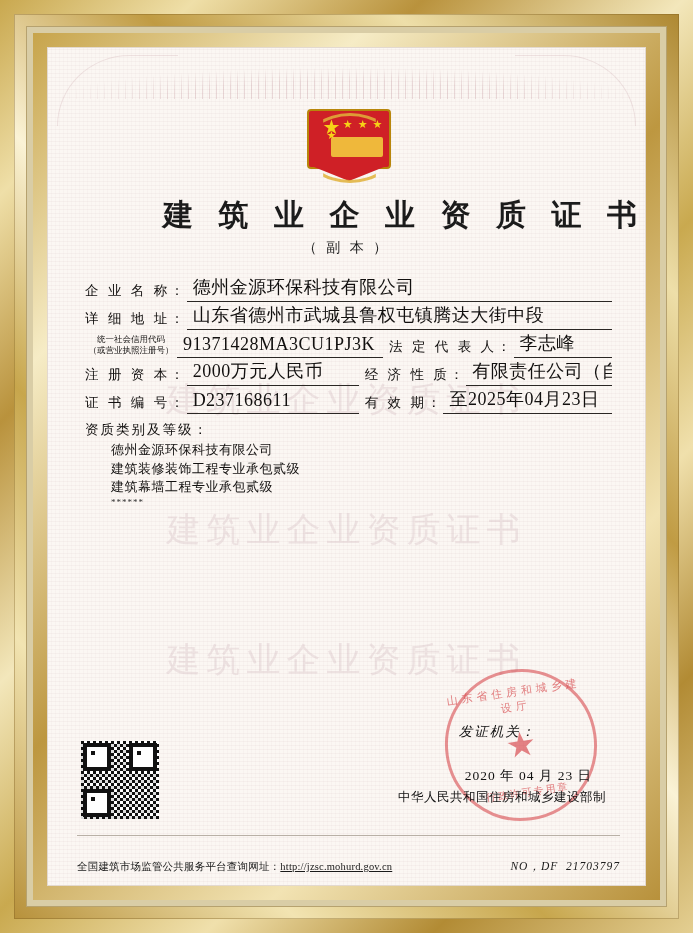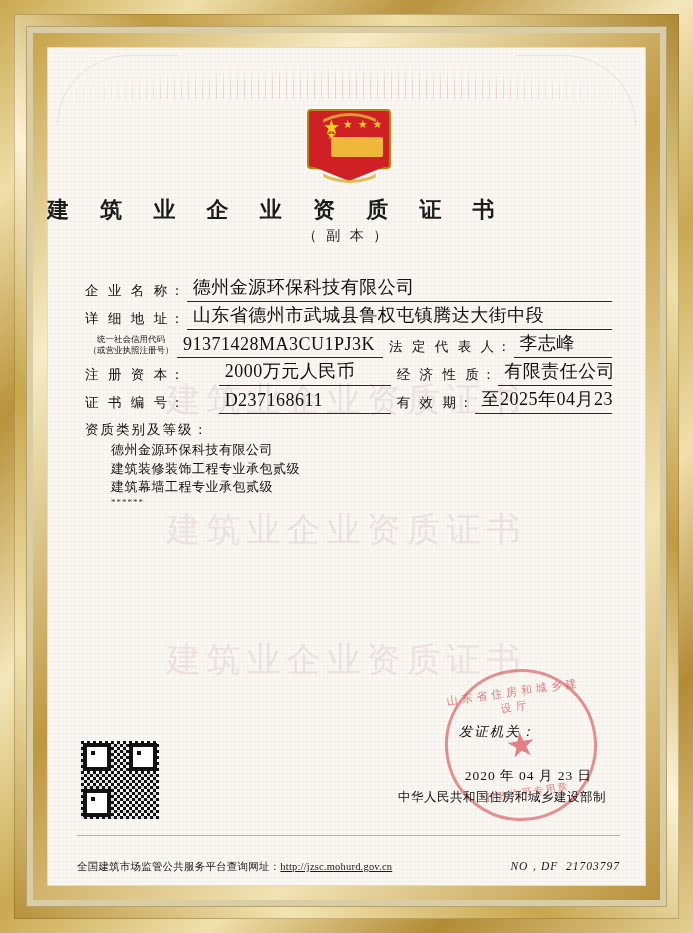--- a/index.html
+++ b/index.html
@@ -148,31 +148,31 @@
     border-radius: 50%;
     clip-path: polygon(0 0, 22% 0, 22% 100%, 0 100%, 100% 100%, 78% 100%, 78% 0, 100% 0);
     opacity: .85;
   }
 
   
   .title {
     position: absolute;
     left: 0; right: 0;
     top: 148px;
-    text-align: left;
-    font-family: Liberation Mono, monospace;
+    text-align: right;
+    font-family: Liberation Serif, serif;
     font-weight: bold;
-    font-size: 22px;
+    font-size: 30px;
     letter-spacing: 9px;
     color: #1b1b1b;
   }
   .subtitle {
     position: absolute;
     left: 0; right: 0;
-    top: 180px;
+    top: 192px;
     text-align: center;
     font-family: "Liberation Serif", serif;
     font-size: 14px;
     letter-spacing: 3px;
     color: #1b1b1b;
   }
 
   
   .fields {
     position: absolute;
@@ -204,21 +204,21 @@
   .val {
     flex: 1;
     font-size: 18px;
     letter-spacing: .5px;
     border-bottom: 1px solid #2b2724;
     padding: 0 4px 2px 6px;
     white-space: nowrap;
     overflow: hidden;
   }
   .val.fixed-1 { flex: 0 0 196px; }
-  .val.fixed-2 { flex: 0 0 162px; margin-left: 32px; }
+  .val.fixed-2 { flex: 0 0 162px; }
   .val.grow2 { flex: 1 1 auto; }
   .lbl2 {
     font-size: 13.5px;
     letter-spacing: 3px;
     white-space: nowrap;
     padding: 0 0 2px 6px;
   }
   .cat-head {
     font-size: 13.5px;
     letter-spacing: 2px;

